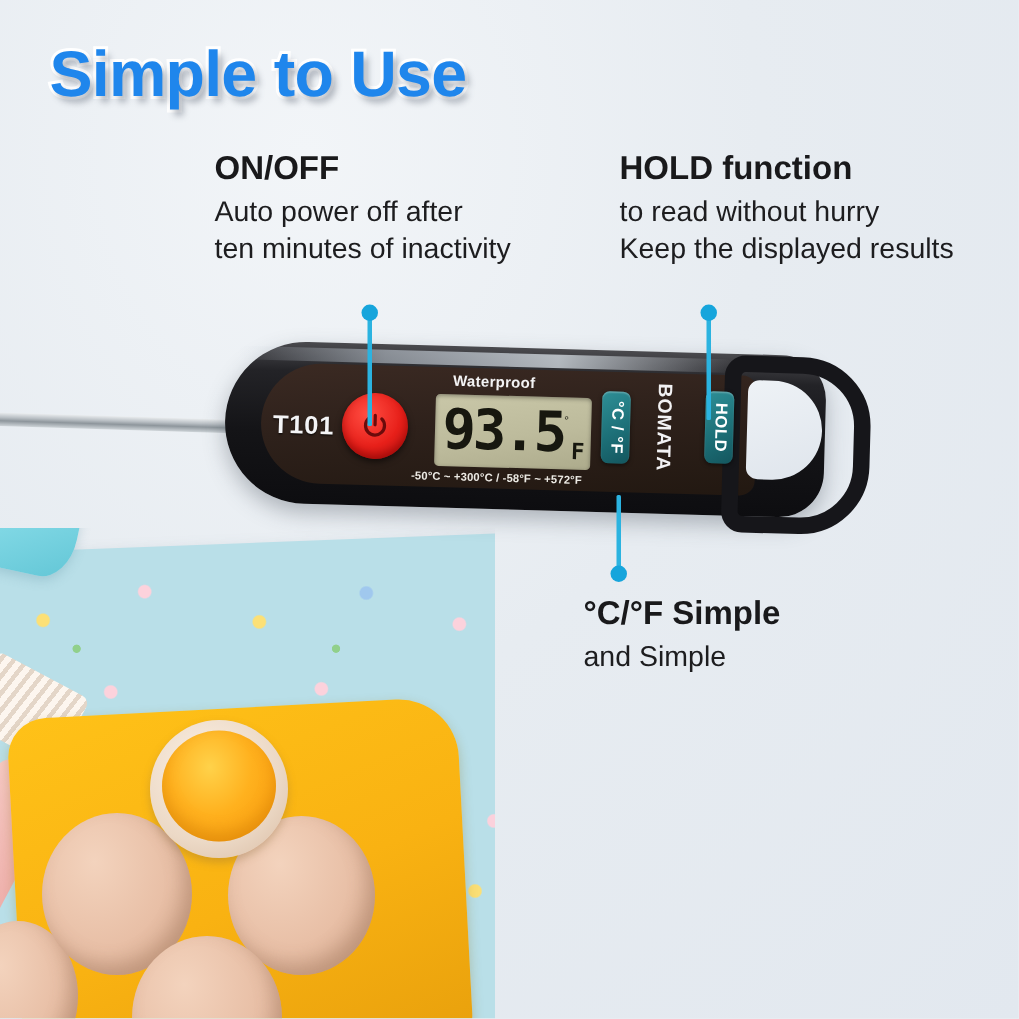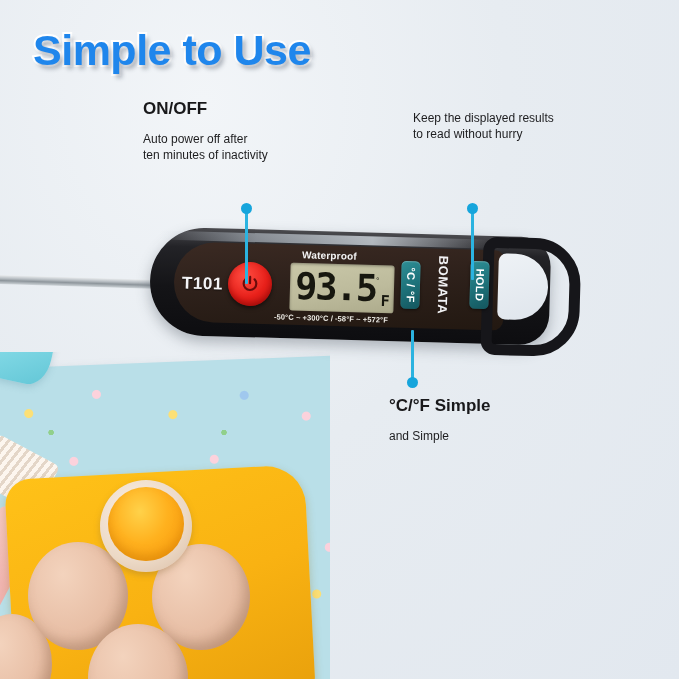--- a/index.html
+++ b/index.html
@@ -20,25 +20,25 @@
     color:#1f86ec;
     -webkit-text-stroke:4px #ffffff;
     paint-order:stroke fill;
     text-shadow:3px 4px 4px rgba(90,100,115,.45);
     white-space:nowrap;
   }
 
   
   .callout{position:absolute;}
   .callout .head{
-    font-size:17px;font-weight:bold;color:#19191b;line-height:1.25;
+    font-size:22px;font-weight:bold;color:#19191b;line-height:1.25;
     white-space:nowrap;
   }
   .callout .body{
-    font-size:12px;color:#1d1d1f;line-height:1.33;margin-top:13px;
+    font-size:19px;color:#1d1d1f;line-height:1.33;margin-top:3px;
   }
   .callout .body div{white-space:nowrap;}
 
   #c-onoff{left:143px;top:98px;}
   #c-hold{left:413px;top:98px;}
   #c-cf{left:389px;top:395px;}
 
   
   .leader{position:absolute;background:#2bb3e0;width:3px;border-radius:1px;}
   .dot{position:absolute;width:11px;height:11px;border-radius:50%;
@@ -335,23 +335,24 @@
 
   <div class="callout" id="c-onoff">
     <div class="head">ON/OFF</div>
     <div class="body">
       <div>Auto power off after</div>
       <div>ten minutes of inactivity</div>
     </div>
   </div>
 
   <div class="callout" id="c-hold">
+    <div class="head">HOLD function</div>
     <div class="body">
+      <div>to read without hurry</div>
       <div>Keep the displayed results</div>
-      <div>to read without hurry</div>
     </div>
   </div>
 
   <div class="callout" id="c-cf">
     <div class="head">°C/°F Simple</div>
     <div class="body">
       <div>and Simple</div>
     </div>
   </div>
 

